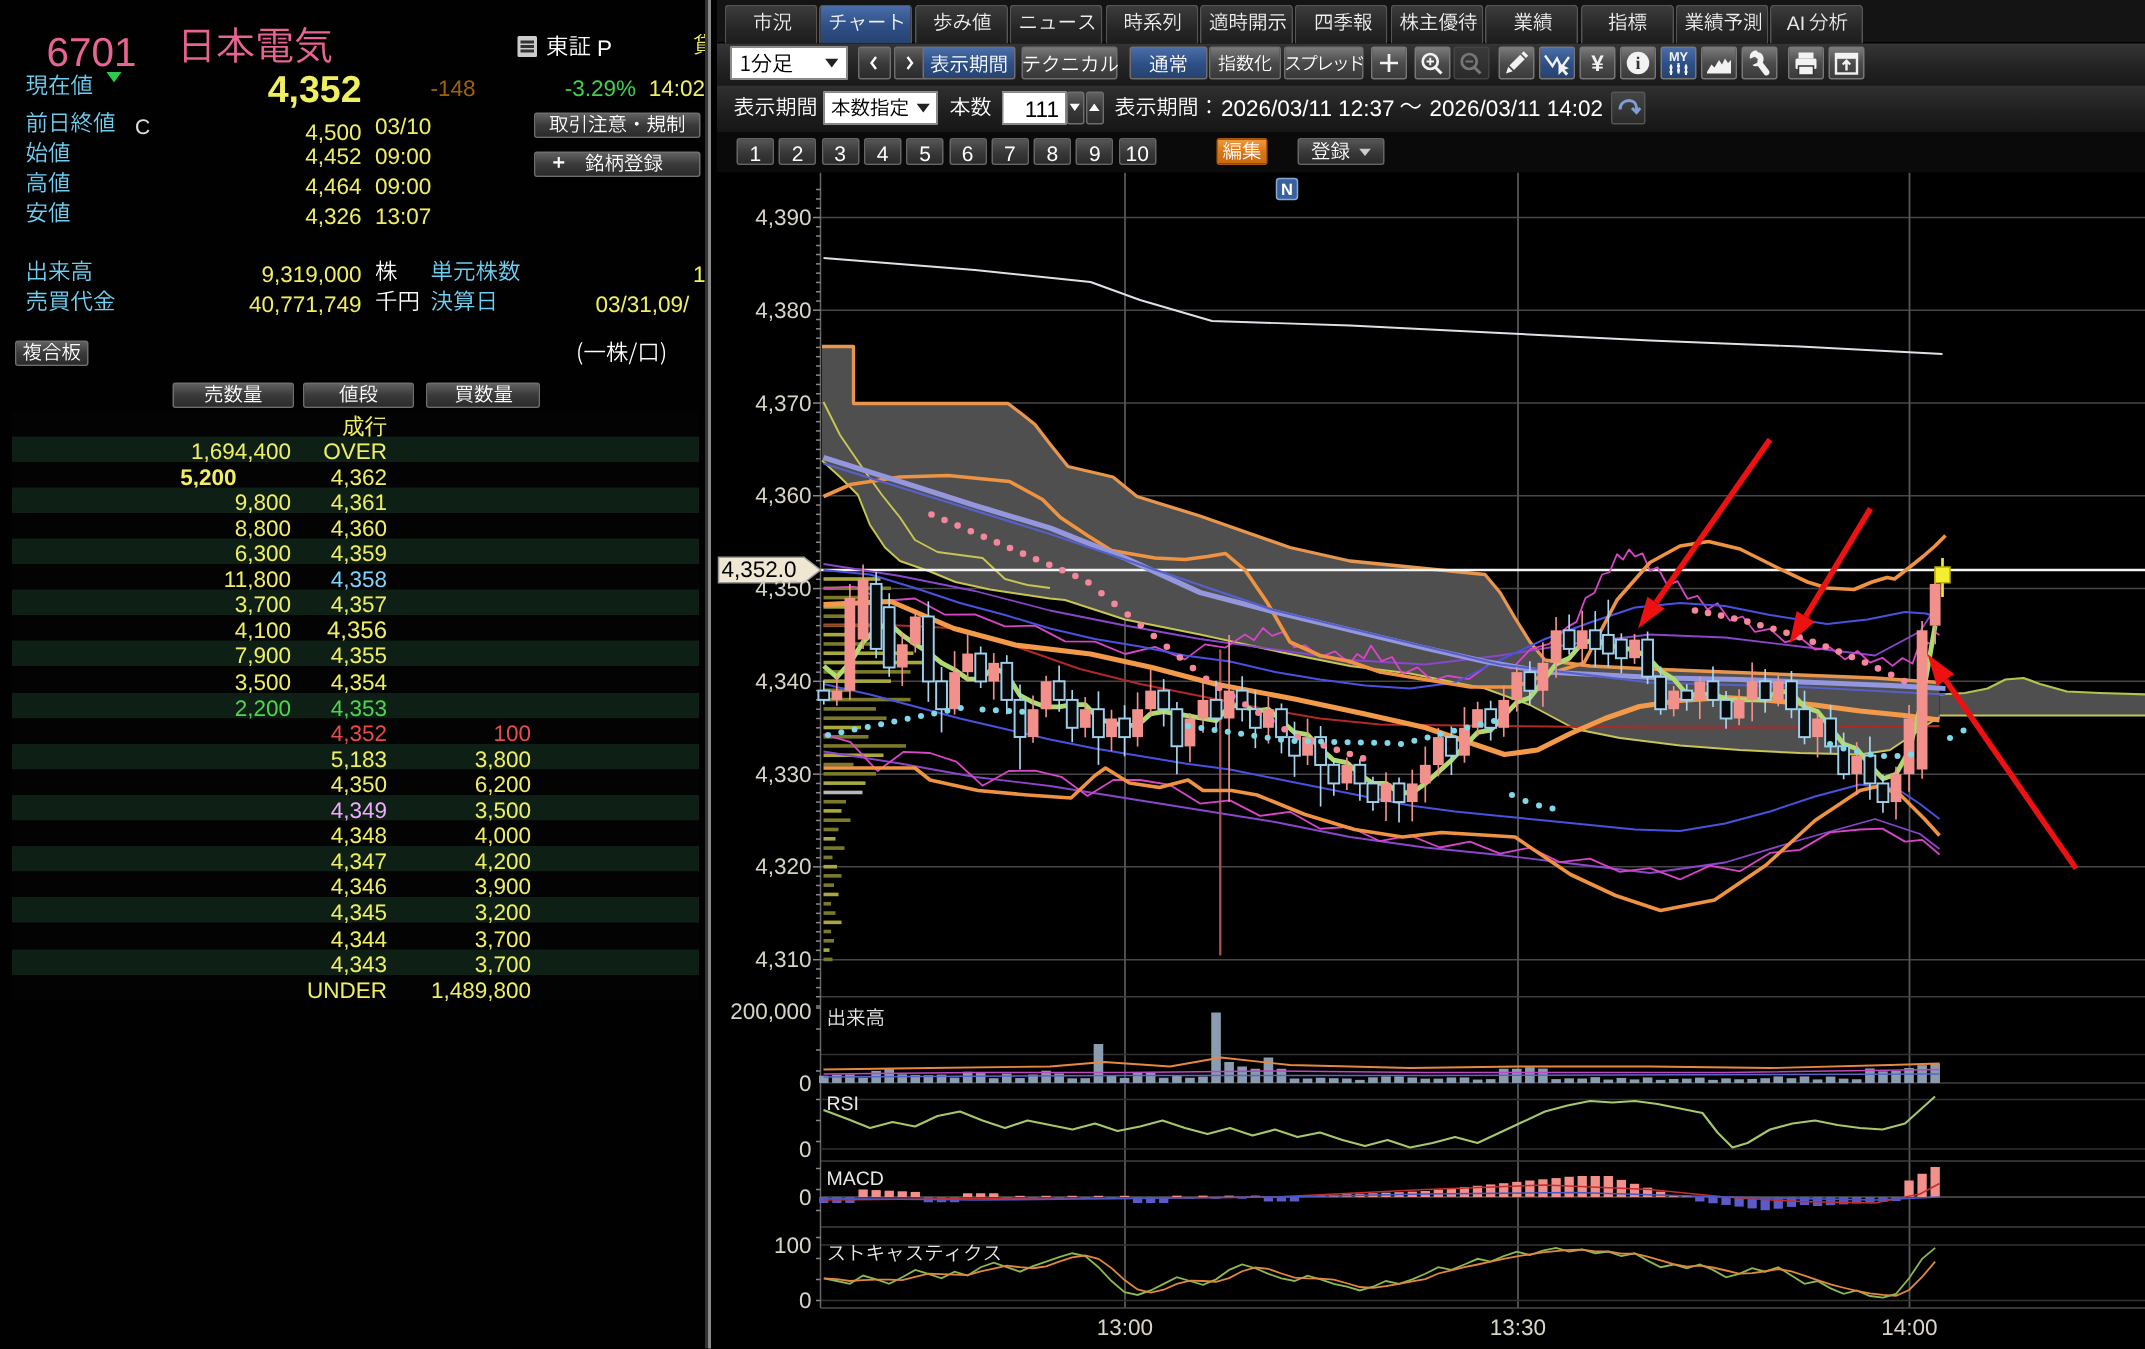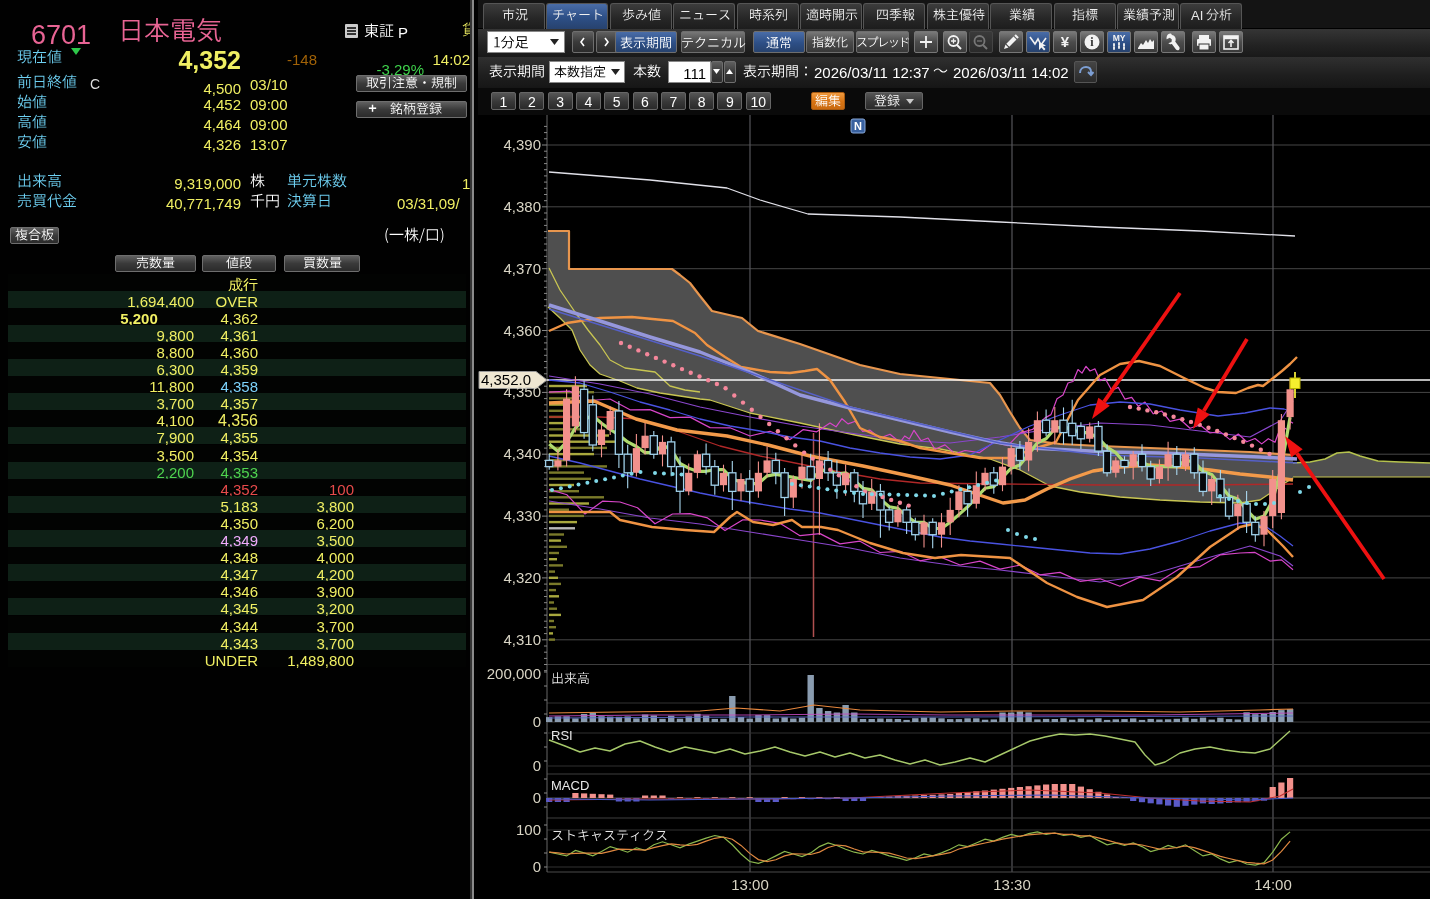--- a/index.html
+++ b/index.html
@@ -43,21 +43,21 @@
     <svg style="position:absolute;left:17.0px;top:134.0px" width="30" height="20" viewBox="0 0 30 20">
       <path d="M1.3 2.3V5.4H2.3V3.2H12.7V5.4H13.8V2.3H8V0.6H6.9V2.3ZM0.9 6.4V7.3H4.6C3.9 8.7 3.2 10 2.6 11L3.6 11.3L4 10.6C5 10.9 6.1 11.3 7.1 11.7C5.7 12.6 3.7 13.2 1.2 13.5C1.4 13.7 1.7 14.2 1.8 14.4C4.5 14 6.6 13.3 8.2 12.1C10 12.9 11.6 13.7 12.7 14.4L13.4 13.6C12.3 12.9 10.8 12.1 9.1 11.4C10.1 10.4 10.9 9.1 11.4 7.3H14.2V6.4H6.3L7.4 4.2L6.3 3.9C6 4.7 5.6 5.5 5.1 6.4ZM5.8 7.3H10.2C9.8 8.9 9.1 10.1 8.1 11C6.8 10.6 5.6 10.1 4.5 9.8Z M23.4 7.3H27.4V8.6H23.4ZM23.4 9.3H27.4V10.7H23.4ZM23.4 5.2H27.4V6.5H23.4ZM22.4 4.4V11.5H28.4V4.4H25.1L25.3 3.1H29.3V2.2H25.4L25.5 0.7L24.5 0.6L24.4 2.2H20.2V3.1H24.3L24.2 4.4ZM20.1 5.2V14.4H21V13.6H29.4V12.7H21V5.2ZM19 0.7C18.2 3 16.8 5.3 15.3 6.7C15.4 6.9 15.7 7.5 15.8 7.7C16.4 7.1 16.9 6.4 17.5 5.7V14.3H18.4V4.2C19 3.2 19.5 2.1 20 1Z" fill="#6ed0f2"></path>
     </svg>
     <div style="position:absolute;top:135.0px;font-size:15px;color:#f0ef63;font-weight:normal;line-height:19px;white-space:pre;left:151.0px;width:90px;text-align:right;">4,326</div>
     <div style="position:absolute;top:135.0px;font-size:15px;color:#f0ef63;font-weight:normal;line-height:19px;white-space:pre;left:250.0px;">13:07</div>
     <svg style="position:absolute;left:70px;top:47px" width="12" height="9">
       <path d="M1 1 L11 1 L6 8 Z" fill="#2ec84a"></path>
     </svg>
     <div style="position:absolute;top:45.0px;font-size:25px;color:#f0ef63;font-weight:bold;line-height:31px;white-space:pre;left:121.0px;width:120px;text-align:right;">4,352</div>
     <div style="position:absolute;top:50.0px;font-size:15px;color:#a16207;font-weight:normal;line-height:19px;white-space:pre;left:262.0px;width:80px;text-align:center;">-148</div>
-    <div style="position:absolute;top:60px;font-size:15px;color:#3fd24c;font-weight:normal;line-height:19px;white-space:pre;left:334.0px;width:90px;text-align:right;">-3.29%</div>
+    <div style="position:absolute;top:50.0px;font-size:15px;color:#3fd24c;font-weight:normal;line-height:19px;white-space:pre;left:334.0px;width:90px;text-align:right;">-3.29%</div>
     <div style="position:absolute;top:50.0px;font-size:15px;color:#f0ef63;font-weight:normal;line-height:19px;white-space:pre;left:410.0px;width:60px;text-align:right;">14:02</div>
     <svg style="position:absolute;left:17.0px;top:173.0px" width="45" height="20" viewBox="0 0 45 20">
       <path d="M2.3 2.1V7.2H6.9V12.4H2.7V8.2H1.7V14.4H2.7V13.4H12.3V14.3H13.4V8.2H12.3V12.4H7.9V7.2H12.8V2.1H11.7V6.2H7.9V0.7H6.9V6.2H3.3V2.1Z M26.4 3.8C26 4.7 25.4 6 24.8 6.8L25.7 7.1C26.2 6.4 26.9 5.1 27.4 4.1ZM17.8 4.2C18.4 5.1 19 6.3 19.2 7.1L20.2 6.7C20 5.9 19.3 4.7 18.7 3.8ZM22 0.6V2.5H16.6V3.4H22V7.3H15.9V8.3H21.3C19.9 10.2 17.6 12 15.5 12.9C15.8 13.1 16.1 13.4 16.3 13.7C18.3 12.7 20.5 10.8 22 8.8V14.4H23V8.7C24.5 10.8 26.7 12.7 28.8 13.7C28.9 13.5 29.3 13.1 29.5 12.9C27.4 12 25.1 10.2 23.7 8.3H29.2V7.3H23V3.4H28.5V2.5H23V0.6Z M34.5 4.6H40.5V6.2H34.5ZM33.5 3.9V6.9H41.5V3.9ZM36.9 0.6V2.1H31V3H44V2.1H37.9V0.6ZM31.7 7.9V14.4H32.6V8.8H42.4V13.1C42.4 13.3 42.4 13.4 42.1 13.4C41.8 13.4 41 13.4 39.9 13.4C40.1 13.7 40.2 14.1 40.3 14.3C41.5 14.3 42.4 14.3 42.8 14.2C43.3 14 43.4 13.7 43.4 13.1V7.9ZM35.5 10.6H39.5V12.2H35.5ZM34.6 9.8V13.7H35.5V12.9H40.4V9.8Z" fill="#6ed0f2"></path>
     </svg>
     <div style="position:absolute;top:174.0px;font-size:15px;color:#f0ef63;font-weight:normal;line-height:19px;white-space:pre;left:121.0px;width:120px;text-align:right;">9,319,000</div>
     <svg style="position:absolute;left:250.0px;top:173.0px" width="15" height="20" viewBox="0 0 15 20">
       <path d="M7.5 1.3C7.2 3.2 6.8 5 5.9 6.2C6.2 6.3 6.6 6.6 6.8 6.7C7.2 6.1 7.5 5.3 7.8 4.4H9.7V7.2H6.1V8.1H9.1C8.2 10 6.7 11.9 5.3 12.8C5.5 13 5.8 13.4 6 13.6C7.4 12.6 8.8 10.7 9.7 8.7V14.4H10.7V8.6C11.5 10.5 12.7 12.4 13.9 13.5C14.1 13.2 14.4 12.9 14.7 12.7C13.4 11.8 12.1 9.9 11.3 8.1H14.2V7.2H10.7V4.4H13.7V3.5H10.7V0.6H9.7V3.5H8C8.2 2.8 8.3 2.2 8.4 1.5ZM3.1 0.6V3.5H0.8V4.5H3C2.5 6.6 1.5 9 0.5 10.3C0.7 10.5 1 11 1.1 11.2C1.8 10.2 2.5 8.5 3.1 6.7V14.4H4V6.3C4.5 7.1 5.1 8.1 5.3 8.6L5.9 7.9C5.7 7.4 4.4 5.5 4 5V4.5H6V3.5H4V0.6Z" fill="#ffffff"></path>
     </svg>
     <svg style="position:absolute;left:287.0px;top:173.0px" width="60" height="20" viewBox="0 0 60 20">
       <path d="M3.2 6.7H6.9V8.4H3.2ZM8 6.7H11.9V8.4H8ZM3.2 4.2H6.9V5.9H3.2ZM8 4.2H11.9V5.9H8ZM11.7 0.6C11.3 1.5 10.7 2.6 10.1 3.3H7.3L8.2 2.9C8 2.3 7.4 1.3 6.9 0.6L6.1 1C6.5 1.7 7 2.7 7.2 3.3H3.9L4.6 2.9C4.3 2.3 3.7 1.4 3.1 0.8L2.2 1.2C2.8 1.8 3.4 2.7 3.7 3.3H2.2V9.3H6.9V10.7H0.8V11.7H6.9V14.4H8V11.7H14.2V10.7H8V9.3H12.9V3.3H11.2C11.7 2.6 12.3 1.8 12.8 1Z M17.2 1.8V2.8H27.9V1.8ZM15.9 6V7H19.8C19.6 9.9 19 12.3 15.8 13.6C16 13.7 16.3 14.1 16.4 14.3C19.9 13 20.6 10.3 20.9 7H23.8V12.5C23.8 13.8 24.1 14.1 25.4 14.1C25.7 14.1 27.4 14.1 27.7 14.1C28.9 14.1 29.2 13.4 29.3 10.9C29.1 10.8 28.6 10.6 28.4 10.4C28.3 12.8 28.2 13.1 27.6 13.1C27.2 13.1 25.8 13.1 25.5 13.1C24.9 13.1 24.8 13 24.8 12.5V7H29.1V6Z M37.5 1.3C37.2 3.2 36.8 5 35.9 6.2C36.2 6.3 36.6 6.6 36.8 6.7C37.2 6.1 37.5 5.3 37.8 4.4H39.7V7.2H36.1V8.1H39.1C38.2 10 36.7 11.9 35.3 12.8C35.5 13 35.8 13.4 36 13.6C37.4 12.6 38.8 10.7 39.7 8.7V14.4H40.7V8.6C41.5 10.5 42.7 12.4 43.9 13.5C44.1 13.2 44.4 12.9 44.7 12.7C43.4 11.8 42.1 9.9 41.3 8.1H44.2V7.2H40.7V4.4H43.7V3.5H40.7V0.6H39.7V3.5H38C38.2 2.8 38.3 2.2 38.4 1.5ZM33.1 0.6V3.5H30.8V4.5H33C32.5 6.6 31.5 9 30.5 10.3C30.7 10.5 31 11 31.1 11.2C31.8 10.2 32.5 8.5 33.1 6.7V14.4H34V6.3C34.5 7.1 35.1 8.1 35.3 8.6L35.9 7.9C35.7 7.4 34.4 5.5 34 5V4.5H36V3.5H34V0.6Z M51.6 0.9C51.3 1.5 50.8 2.4 50.5 2.9L51.1 3.3C51.6 2.8 52 2 52.5 1.3ZM46.3 1.3C46.7 1.9 47.1 2.8 47.2 3.3L48 2.9C47.9 2.4 47.5 1.6 47.1 1ZM54.5 0.6C54 3.3 53.2 5.8 52 7.4C52.2 7.5 52.6 7.9 52.8 8.1C53.2 7.5 53.6 6.8 54 6C54.3 7.6 54.8 9.1 55.4 10.4C54.6 11.6 53.6 12.5 52.3 13.2C51.8 12.9 51.2 12.5 50.5 12.1C51 11.4 51.4 10.6 51.6 9.5H53V8.7H48.8L49.4 7.5L49.2 7.5H49.8V5.2C50.5 5.7 51.5 6.5 51.9 6.9L52.5 6.1C52.1 5.8 50.4 4.7 49.8 4.4V4.3H52.9V3.4H49.8V0.6H48.8V3.4H45.7V4.3H48.6C47.8 5.3 46.6 6.3 45.6 6.7C45.8 6.9 46 7.3 46.1 7.5C47.1 7 48.1 6.1 48.8 5.2V7.4L48.4 7.3L47.8 8.7H45.6V9.5H47.4C47 10.3 46.5 11.1 46.2 11.7L47.1 12L47.3 11.6C47.9 11.8 48.4 12 48.9 12.3C48.1 12.9 47.1 13.3 45.6 13.5C45.8 13.7 46 14.1 46.1 14.4C47.7 14 48.9 13.5 49.8 12.8C50.5 13.2 51.1 13.6 51.6 14L51.9 13.7C52.1 13.9 52.3 14.2 52.4 14.4C53.9 13.6 55 12.6 55.9 11.4C56.7 12.7 57.6 13.7 58.8 14.4C59 14.1 59.3 13.7 59.5 13.5C58.3 12.9 57.3 11.8 56.5 10.5C57.5 8.8 58.1 6.8 58.4 4.3H59.4V3.4H54.9C55.1 2.5 55.3 1.7 55.5 0.8ZM48.4 9.5H50.6C50.4 10.4 50.1 11.1 49.6 11.7C49 11.4 48.4 11.1 47.7 10.8ZM54.6 4.3H57.4C57.1 6.3 56.7 8 56 9.4C55.4 7.9 54.9 6.2 54.6 4.4Z" fill="#6ed0f2"></path>

